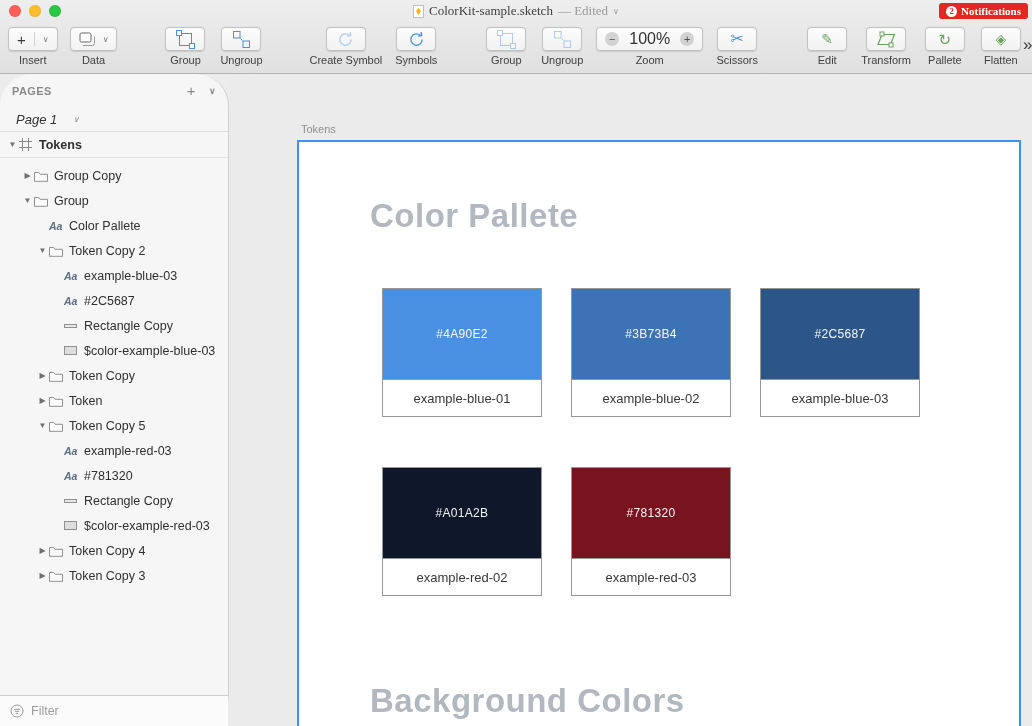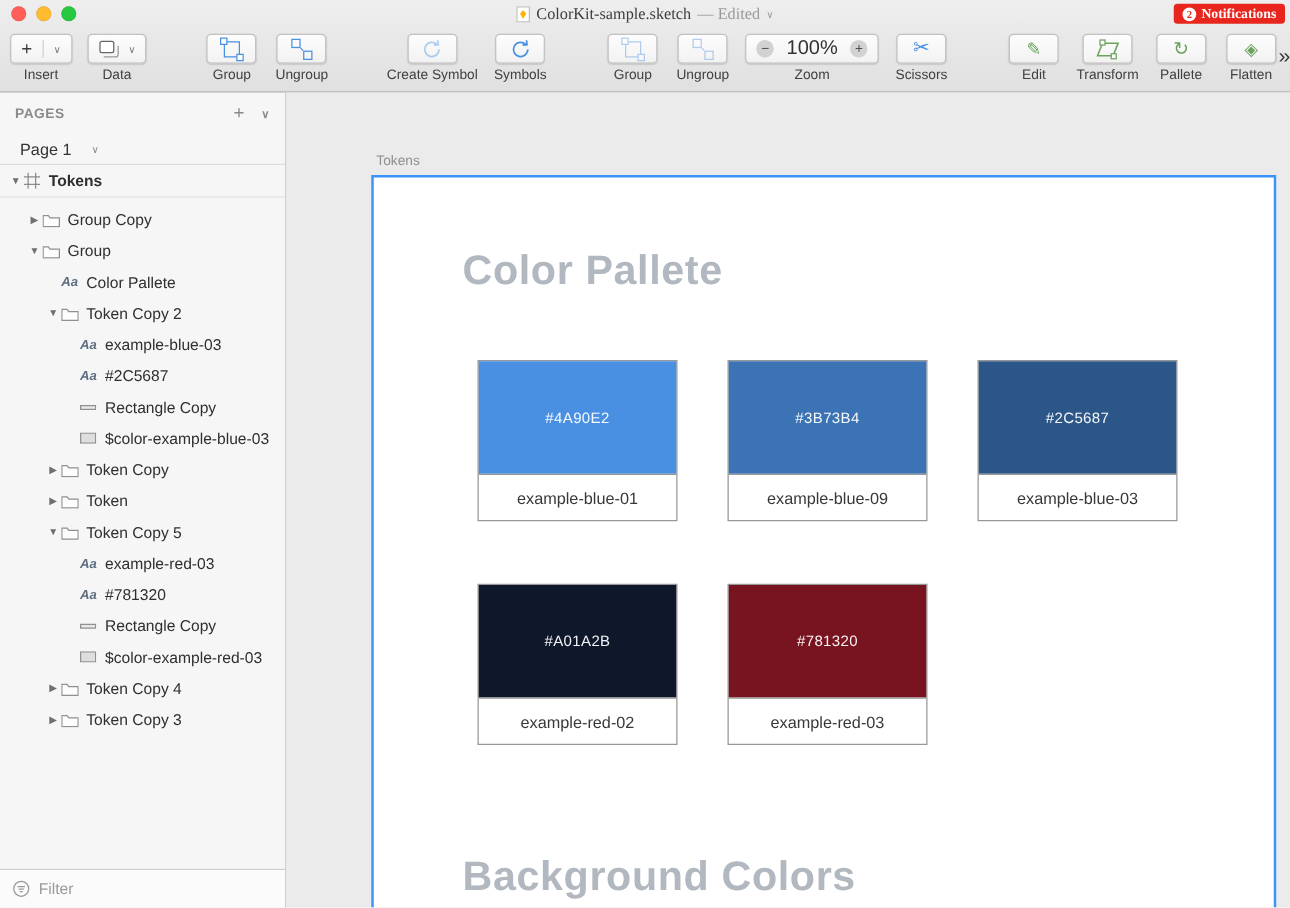--- a/index.html
+++ b/index.html
@@ -32,26 +32,26 @@
   .seg-div { width:1px; height:14px; background:#d0d0d0; margin:0 5px; }
   .seg-chev { font-size:8px; color:#7a7a7a; }
   .zoom-circ { width:14px; height:14px; border-radius:50%; background:#d2d2d2; color:#4f4f4f; font-size:11px; line-height:1; display:flex; align-items:center; justify-content:center; }
   .zoom-val { font-size:16px; color:#333; margin:0 7px; }
   .tb-overflow { margin-left:auto; margin-top:8px; font-size:17px; color:#3a3a3a; padding-right:2px; cursor:default; }
 
   
   .main { flex:1; display:flex; min-height:0; }
 
   
-  .sidebar { flex:0 0 229px; width:229px; background:#f6f6f6; border-right:1px solid #cfcfcf; display:flex; flex-direction:column; }
+  .sidebar { flex:0 0 229px; width:229px; background:#f6f6f6; border-right:1px solid #cfcfcf; display:flex; flex-direction:column;border-radius:32px; }
   .pages-header { height:33px; display:flex; align-items:center; padding:0 12px; font-size:11px; font-weight:bold; color:#8a8a8a; letter-spacing:.4px; }
   .ph-actions { margin-left:auto; display:flex; gap:13px; align-items:center; color:#8a8a8a; }
   .ph-plus { font-size:15px; font-weight:normal; }
   .ph-chev { font-size:9px; }
-  .page-row { height:24px; display:flex; align-items:center; padding:0 16px; font-size:13px; font-weight:normal; color:#333; gap:16px; }
+  .page-row { height:24px; display:flex; align-items:center; padding:0 16px; font-size:13px; font-weight:normal; color:#333; gap:16px;font-style:italic; }
   .page-chev { font-size:8px; color:#8a8a8a; }
   .layer-list { flex:1; overflow:hidden; border-top:1px solid #dedede; }
   .tree-row { height:25px; display:flex; align-items:center; font-size:12.5px; color:#2f2f2f; white-space:nowrap; }
   .tree-row.tree-artboard { height:26px; font-weight:bold; border-bottom:1px solid #e2e2e2; }
   .layer-list .tree-row:nth-child(2) { margin-top:5px; }
   .tree-tri { flex:0 0 13px; width:13px; font-size:8px; color:#6f6f6f; text-align:center; }
   .tree-icon { flex:0 0 20px; width:20px; display:flex; align-items:center; }
   .aa { font-size:10.5px; color:#5d6d80; font-weight:bold;font-style:italic; }
   .filter-bar { height:31px; border-top:1px solid #cfcfcf; background:#fbfbfb; display:flex; align-items:center; padding:0 10px; gap:7px; }
   .filter-icon { display:flex; }
@@ -59,21 +59,21 @@
   .filter-input::placeholder { color:#9b9b9b; }
 
   
   .canvas { flex:1; position:relative; background:#ebebeb; overflow:hidden; }
   .artboard-label { position:absolute; left:72px; top:49px; font-size:11px; color:#8f8f8f; }
   .artboard { position:absolute; left:68px; top:66px; width:724px; height:1200px; background:#fff; border:2px solid #3b93f8; }
   .ab-heading { position:absolute; font-size:33px; font-weight:bold; color:#b2b8c0; letter-spacing:.5px; white-space:nowrap; }
   .ab-heading.h1 { left:71px; top:55px; }
   .ab-heading.h2 { left:71px; top:524px;margin-top:16px; }
   .swatch-rows { position:absolute; left:71px; top:146px; }
-  .swatch-row { display:flex; gap:40px;padding-left:12px; }
+  .swatch-row { display:flex; gap:29px;padding-left:12px; }
   .swatch-row + .swatch-row { margin-top:50px; }
   .swatch { width:160px; background:#fff; border:1px solid #979797; }
   .swatch-color { height:90px; display:flex; align-items:center; justify-content:center; font-size:12px; color:rgba(255,255,255,.95); letter-spacing:.3px; }
   .swatch-label { height:37px; border-top:1px solid #979797; display:flex; align-items:center; justify-content:center; font-size:13px; color:#383838; }
 </style>
 </head>
 <body>
 
 <div class="window">
 
@@ -422,21 +422,21 @@
               <div class="swatch">
                 <div class="swatch-color" style="background: rgb(74, 144, 226);">
                   <span>#4A90E2</span>
                 </div>
                 <div class="swatch-label">example-blue-01</div>
               </div>
               <div class="swatch">
                 <div class="swatch-color" style="background: rgb(59, 115, 180);">
                   <span>#3B73B4</span>
                 </div>
-                <div class="swatch-label">example-blue-09</div>
+                <div class="swatch-label">example-blue-02</div>
               </div>
               <div class="swatch">
                 <div class="swatch-color" style="background: rgb(44, 86, 135);">
                   <span>#2C5687</span>
                 </div>
                 <div class="swatch-label">example-blue-03</div>
               </div>
             </div>
             <div class="swatch-row">
               <div class="swatch">

